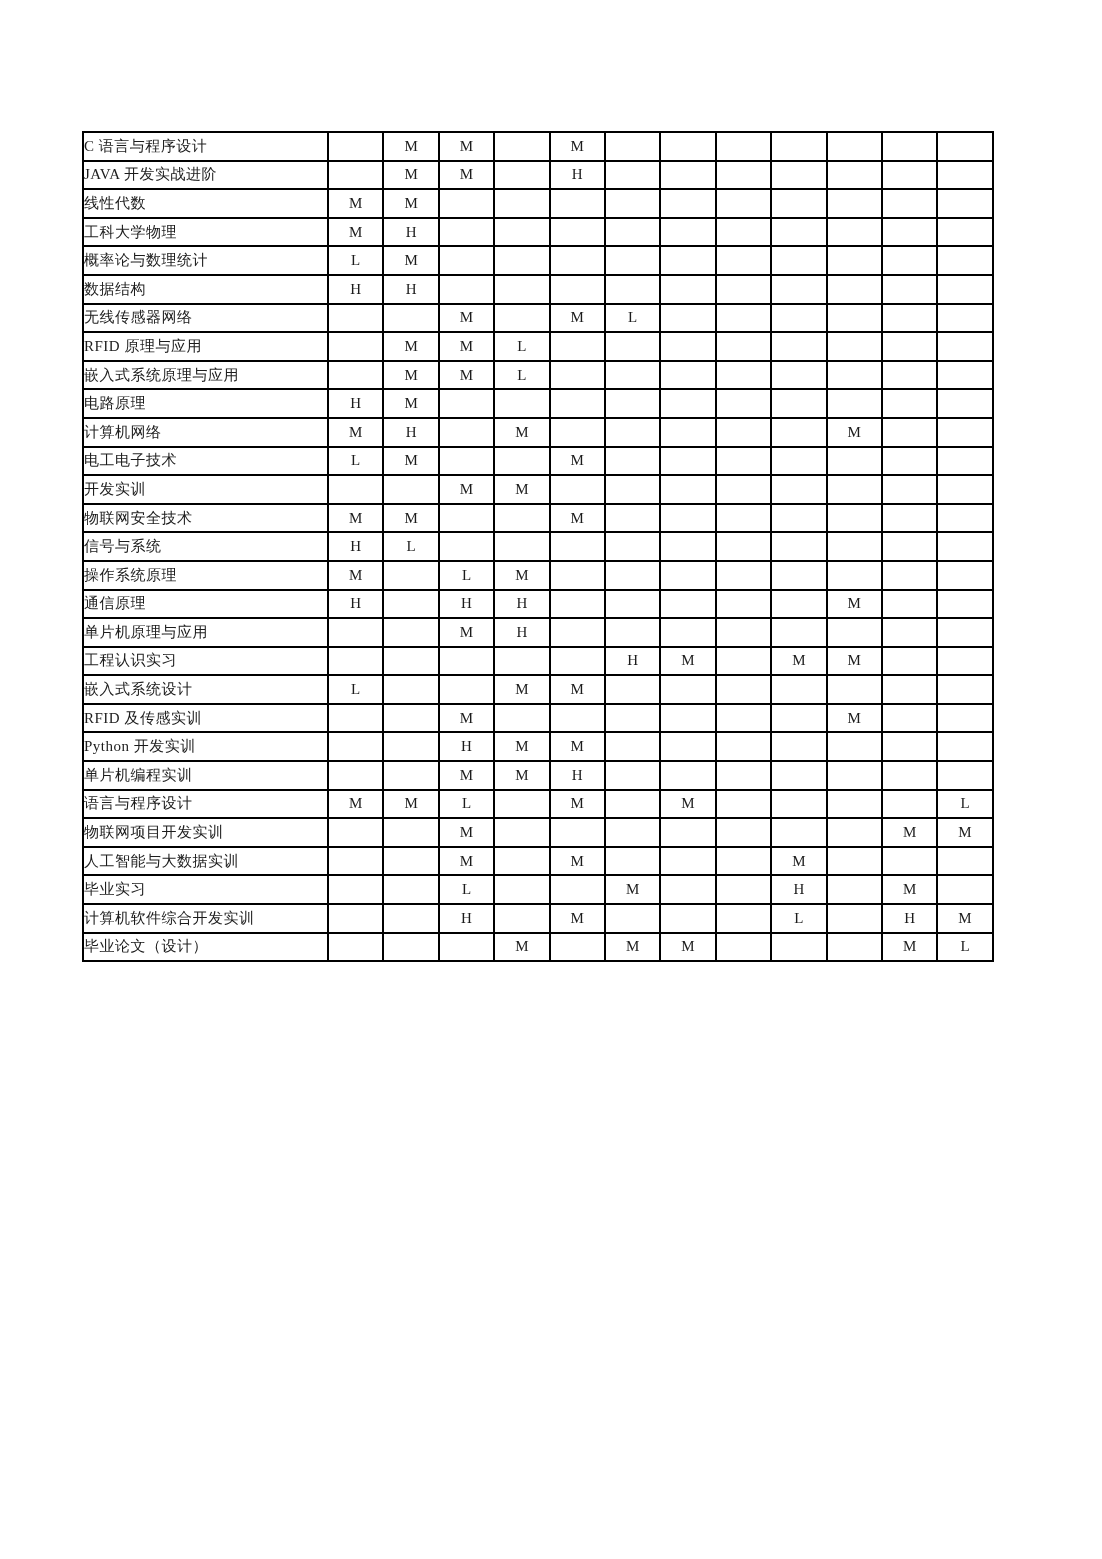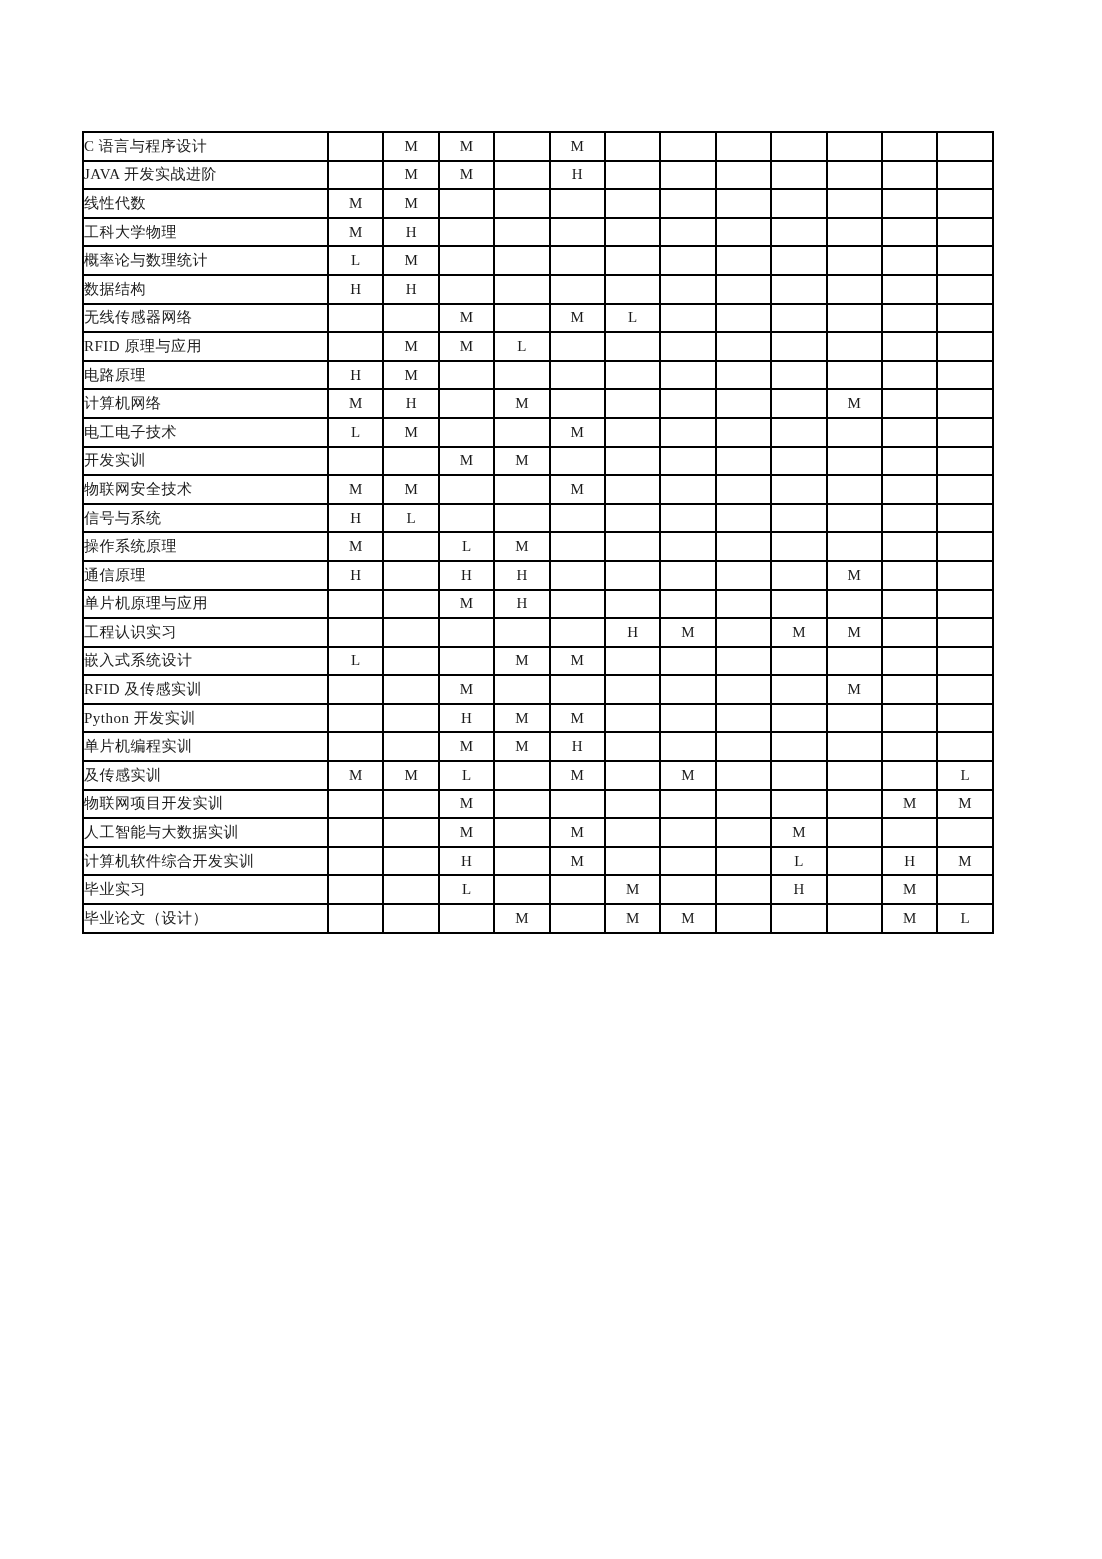--- a/index.html
+++ b/index.html
@@ -168,20 +168,35 @@
           <td class="level-cell"></td>
           <td class="level-cell"></td>
           <td class="level-cell"></td>
           <td class="level-cell"></td>
           <td class="level-cell"></td>
           <td class="level-cell"></td>
           <td class="level-cell"></td>
           <td class="level-cell"></td>
         </tr>
         <tr>
+          <td class="course-cell">嵌入式系统原理与应用</td>
+          <td class="level-cell"></td>
+          <td class="level-cell">M</td>
+          <td class="level-cell">M</td>
+          <td class="level-cell">L</td>
+          <td class="level-cell"></td>
+          <td class="level-cell"></td>
+          <td class="level-cell"></td>
+          <td class="level-cell"></td>
+          <td class="level-cell"></td>
+          <td class="level-cell"></td>
+          <td class="level-cell"></td>
+          <td class="level-cell"></td>
+        </tr>
+        <tr>
           <td class="course-cell">电路原理</td>
           <td class="level-cell">H</td>
           <td class="level-cell">M</td>
           <td class="level-cell"></td>
           <td class="level-cell"></td>
           <td class="level-cell"></td>
           <td class="level-cell"></td>
           <td class="level-cell"></td>
           <td class="level-cell"></td>
           <td class="level-cell"></td>
@@ -378,21 +393,21 @@
           <td class="level-cell">H</td>
           <td class="level-cell"></td>
           <td class="level-cell"></td>
           <td class="level-cell"></td>
           <td class="level-cell"></td>
           <td class="level-cell"></td>
           <td class="level-cell"></td>
           <td class="level-cell"></td>
         </tr>
         <tr>
-          <td class="course-cell">及传感实训</td>
+          <td class="course-cell">语言与程序设计</td>
           <td class="level-cell">M</td>
           <td class="level-cell">M</td>
           <td class="level-cell">L</td>
           <td class="level-cell"></td>
           <td class="level-cell">M</td>
           <td class="level-cell"></td>
           <td class="level-cell">M</td>
           <td class="level-cell"></td>
           <td class="level-cell"></td>
           <td class="level-cell"></td>
@@ -423,48 +438,48 @@
           <td class="level-cell">M</td>
           <td class="level-cell"></td>
           <td class="level-cell"></td>
           <td class="level-cell"></td>
           <td class="level-cell">M</td>
           <td class="level-cell"></td>
           <td class="level-cell"></td>
           <td class="level-cell"></td>
         </tr>
         <tr>
+          <td class="course-cell">毕业实习</td>
+          <td class="level-cell"></td>
+          <td class="level-cell"></td>
+          <td class="level-cell">L</td>
+          <td class="level-cell"></td>
+          <td class="level-cell"></td>
+          <td class="level-cell">M</td>
+          <td class="level-cell"></td>
+          <td class="level-cell"></td>
+          <td class="level-cell">H</td>
+          <td class="level-cell"></td>
+          <td class="level-cell">M</td>
+          <td class="level-cell"></td>
+        </tr>
+        <tr>
           <td class="course-cell">计算机软件综合开发实训</td>
           <td class="level-cell"></td>
           <td class="level-cell"></td>
           <td class="level-cell">H</td>
           <td class="level-cell"></td>
           <td class="level-cell">M</td>
           <td class="level-cell"></td>
           <td class="level-cell"></td>
           <td class="level-cell"></td>
           <td class="level-cell">L</td>
           <td class="level-cell"></td>
           <td class="level-cell">H</td>
           <td class="level-cell">M</td>
-        </tr>
-        <tr>
-          <td class="course-cell">毕业实习</td>
-          <td class="level-cell"></td>
-          <td class="level-cell"></td>
-          <td class="level-cell">L</td>
-          <td class="level-cell"></td>
-          <td class="level-cell"></td>
-          <td class="level-cell">M</td>
-          <td class="level-cell"></td>
-          <td class="level-cell"></td>
-          <td class="level-cell">H</td>
-          <td class="level-cell"></td>
-          <td class="level-cell">M</td>
-          <td class="level-cell"></td>
         </tr>
         <tr>
           <td class="course-cell">毕业论文（设计）</td>
           <td class="level-cell"></td>
           <td class="level-cell"></td>
           <td class="level-cell"></td>
           <td class="level-cell">M</td>
           <td class="level-cell"></td>
           <td class="level-cell">M</td>
           <td class="level-cell">M</td>

